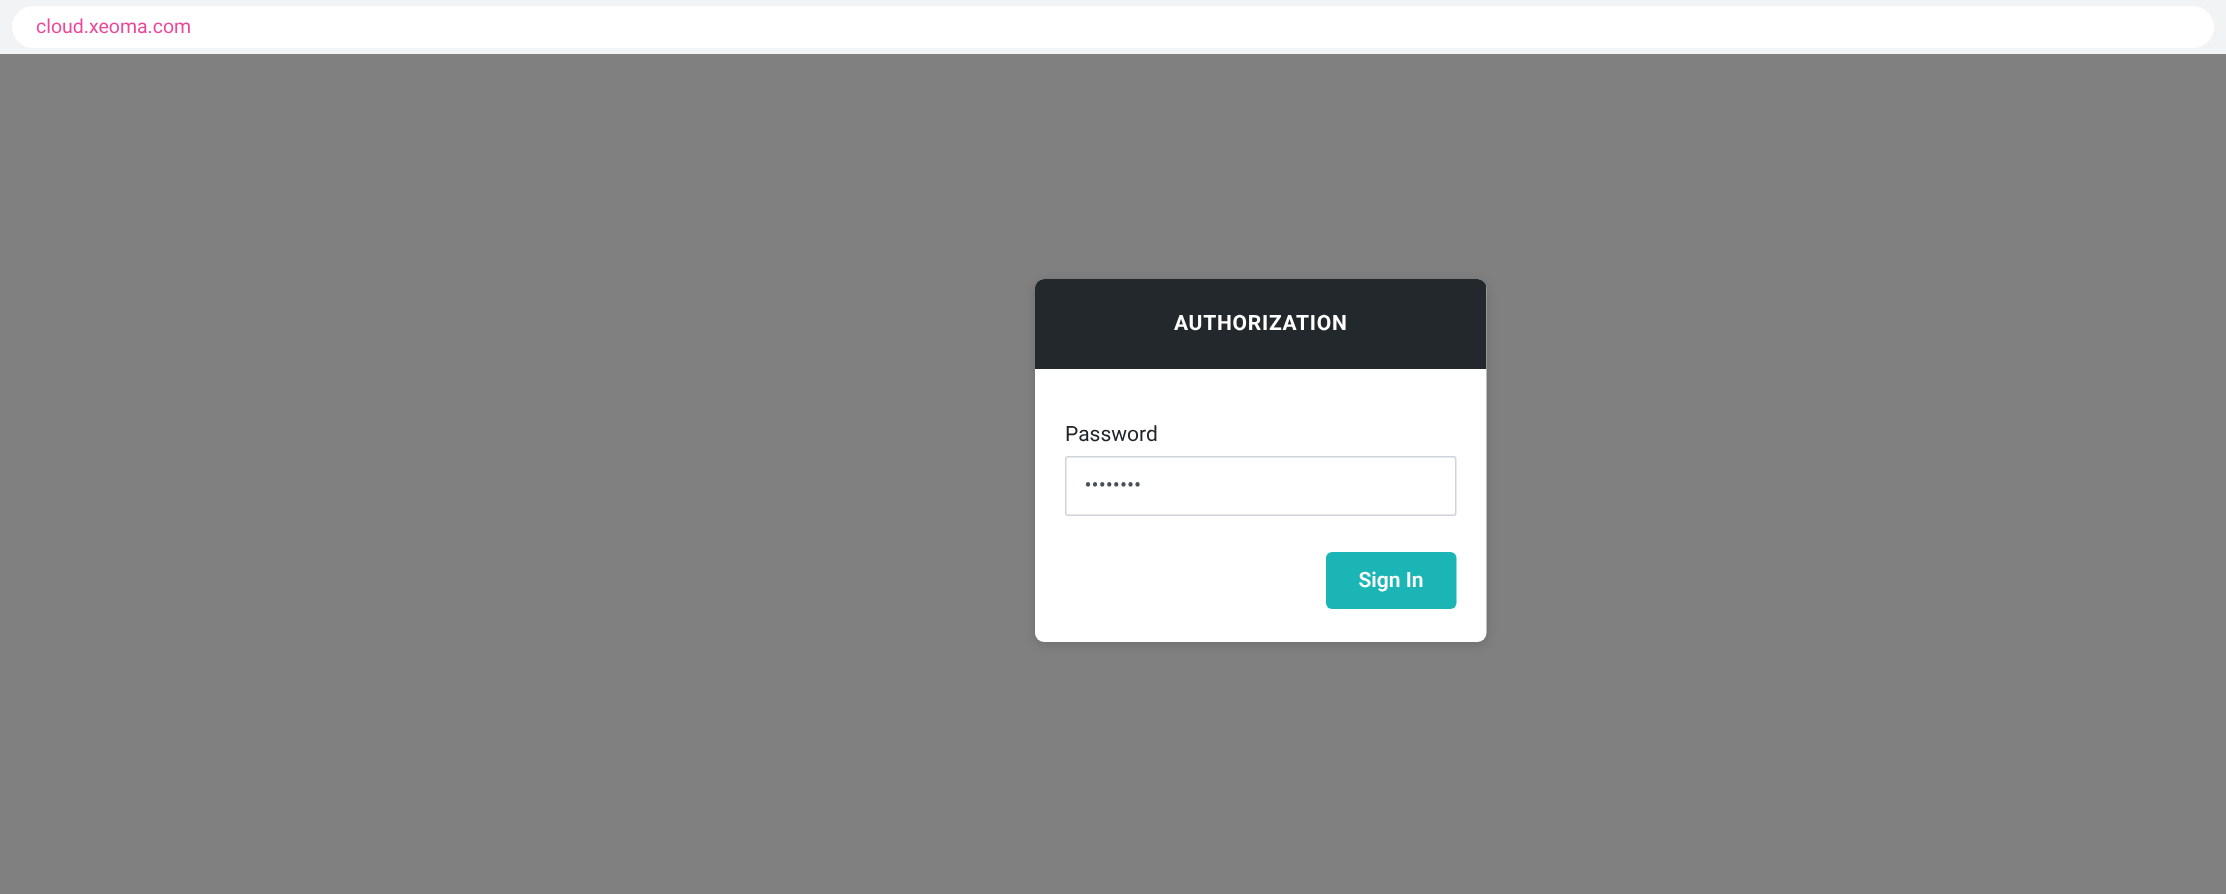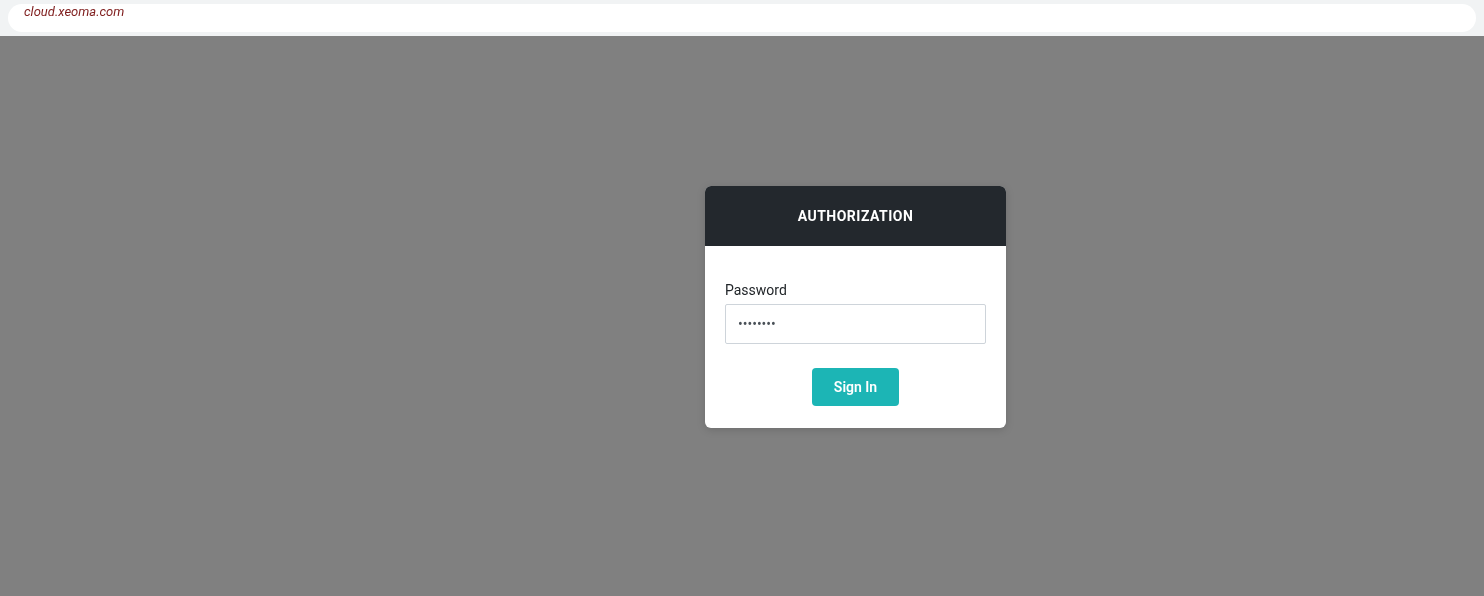--- a/index.html
+++ b/index.html
@@ -23,37 +23,36 @@
       align-items: center;
     }
     
     .address-bar {
       background: #ffffff;
       border-radius: 16px;
       height: 28px;
       width: 100%;
       max-width: 1470px;
       display: flex;
-      align-items: flex-start;
+      align-items: center;
       padding: 0 16px;
       font-size: 13px;
-      color: #7f1d1d;
-      font-style: italic;
+      color: #ec4899;
     }
     
     .content-area {
       background: #808080;
       width: 100%;
       height: 560px;
       position: relative;
     }
     
     .auth-card {
       position: absolute;
-      left: 705px;
+      left: 690px;
       top: 150px;
       width: 301px;
       background: #ffffff;
       border-radius: 6px;
       overflow: hidden;
       box-shadow: 0 2px 8px rgba(0,0,0,0.15);
     }
     
     .auth-header {
       background: #23282d;
@@ -88,21 +87,21 @@
       border-radius: 2px;
       font-size: 14px;
       color: #495057;
       background: #ffffff;
       outline: none;
       font-family: inherit;
     }
     
     .button-row {
       display: flex;
-      justify-content: center;
+      justify-content: flex-end;
       margin-top: 24px;
     }
     
     .signin-button {
       background: #1cb5b5;
       color: #ffffff;
       border: none;
       padding: 11px 22px;
       font-size: 14px;
       font-weight: 600;

